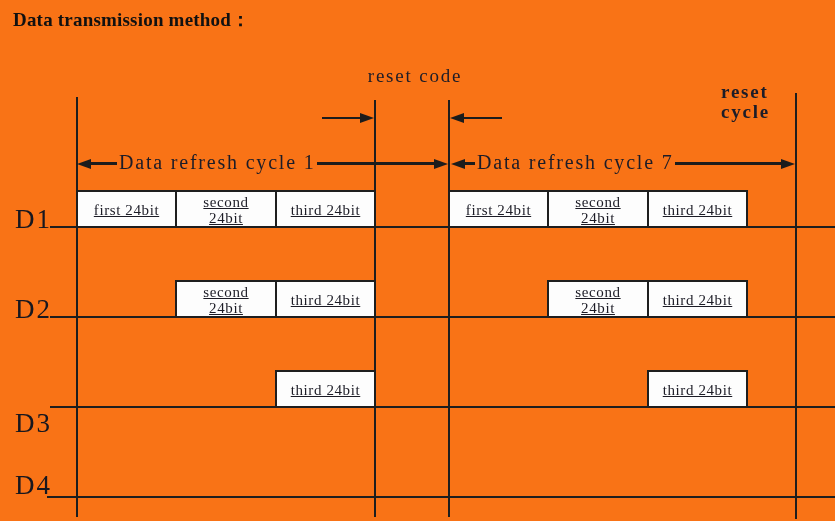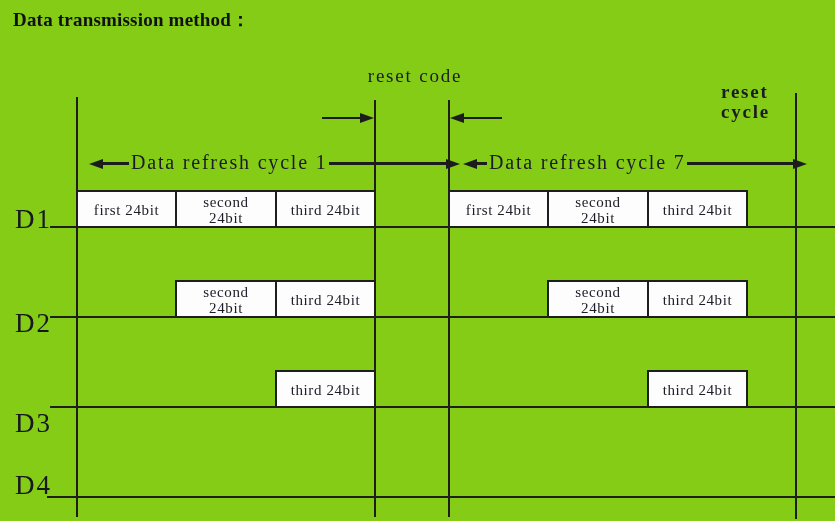--- a/index.html
+++ b/index.html
@@ -1,37 +1,37 @@
 <!DOCTYPE html>
 <html><head>
 <meta charset="utf-8">
 <style>
   html,body{margin:0;padding:0;background:#ffffff;}
-  #page{position:relative;width:835px;height:521px;background:#84cc16;overflow:hidden;
+  #page{position:relative;width:835px;height:521px;background:#f97316;overflow:hidden;
         font-family:"Liberation Serif","DejaVu Serif",serif;color:#1a1a1a;}
 
   .title{position:absolute;left:13px;top:7px;font-family:"Liberation Serif","DejaVu Serif",serif;
          font-weight:bold;font-size:19px;letter-spacing:0.2px;color:#111;}
 
   
   .vline{position:absolute;width:2px;background:#1e1e1e;}
   .hline{position:absolute;height:2px;background:#1e1e1e;}
 
   
   .sig{position:absolute;left:15px;width:46px;font-size:27px;letter-spacing:2px;color:#17171f;}
 
   
   .box{position:absolute;height:38px;box-sizing:border-box;
        border:2px solid #1e1e1e;border-bottom:none;background:#fdfdfd;
        display:flex;flex-direction:column;align-items:center;justify-content:center;
        font-size:15px;letter-spacing:0.6px;line-height:16px;color:#1c1c26;text-align:center;}
-  .box span{white-space:nowrap;}
+  .box span{white-space:nowrap;text-decoration:underline;}
 
   
-  .cycarrow{position:absolute;top:153px;height:21px;display:flex;align-items:center;padding-left:12px;}
+  .cycarrow{position:absolute;top:153px;height:21px;display:flex;align-items:center;}
   .cyc-line{height:2.5px;background:#1c1c1c;}
   .cyc-line.short{width:26px;flex:0 0 auto;}
   .cyc-line.grow{flex:1 1 auto;}
   .cyc-text{font-size:20px;letter-spacing:1.8px;white-space:nowrap;color:#1c1c28;padding:0 2px;
             position:relative;top:-1px;}
   .ah-l{width:0;height:0;border-top:5.5px solid transparent;border-bottom:5.5px solid transparent;
         border-right:14px solid #1c1c1c;flex:0 0 auto;}
   .ah-r{width:0;height:0;border-top:5.5px solid transparent;border-bottom:5.5px solid transparent;
         border-left:14px solid #1c1c1c;flex:0 0 auto;}
 
@@ -85,21 +85,21 @@
 
   <div class="cycarrow" style="left:451px;width:344px;">
     <div class="ah-l"></div>
     <div class="cyc-line short" style="width:10px;"></div>
     <div class="cyc-text">Data refresh cycle 7</div>
     <div class="cyc-line grow"></div>
     <div class="ah-r"></div>
   </div>
 
   <div class="sig" style="top:204px;">D1</div>
-  <div class="sig" style="top:308px;">D2</div>
+  <div class="sig" style="top:294px;">D2</div>
   <div class="sig" style="top:408px;font-family:Liberation Serif, serif;">D3</div>
   <div class="sig" style="top:470px;">D4</div>
 
   <div class="box" style="left:76px;top:190px;width:101px;">
     <span>first 24bit</span>
   </div>
   <div class="box" style="left:175px;top:190px;width:102px;">
     <span>second</span>
     <span>24bit</span>
   </div>

